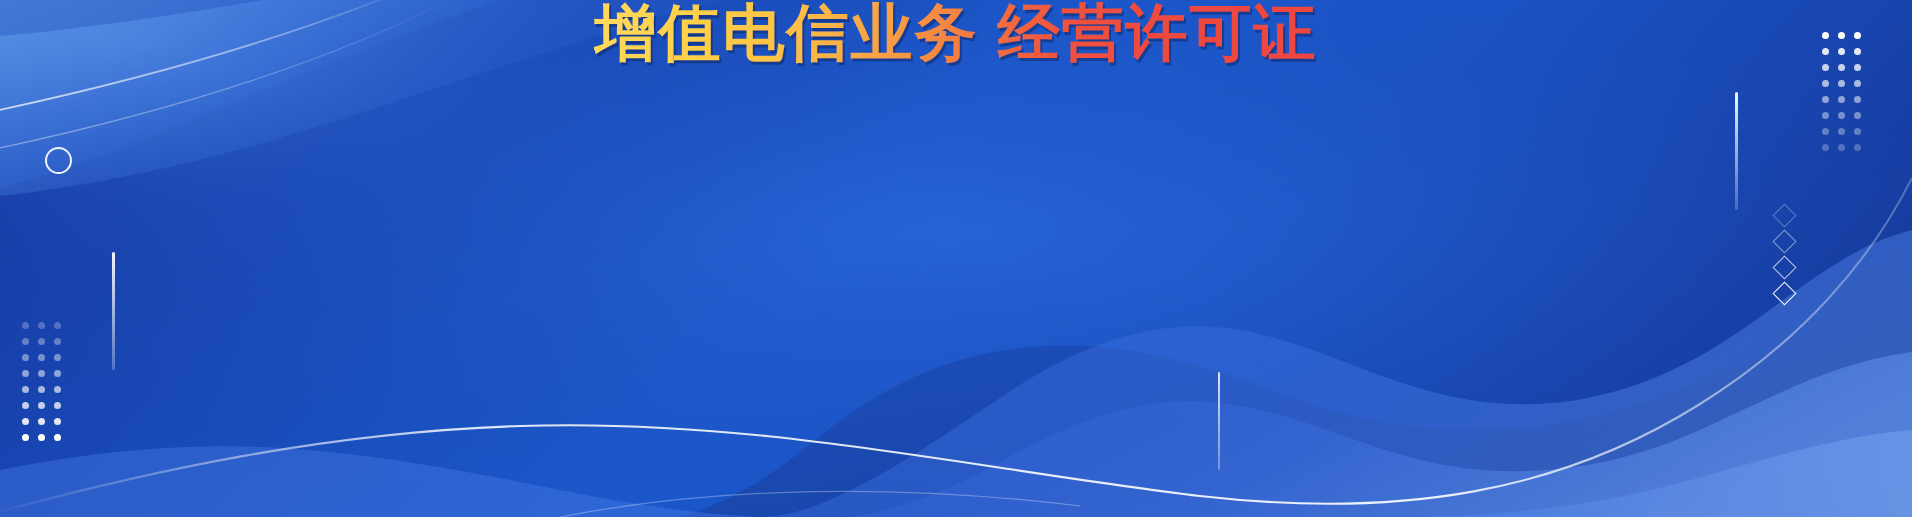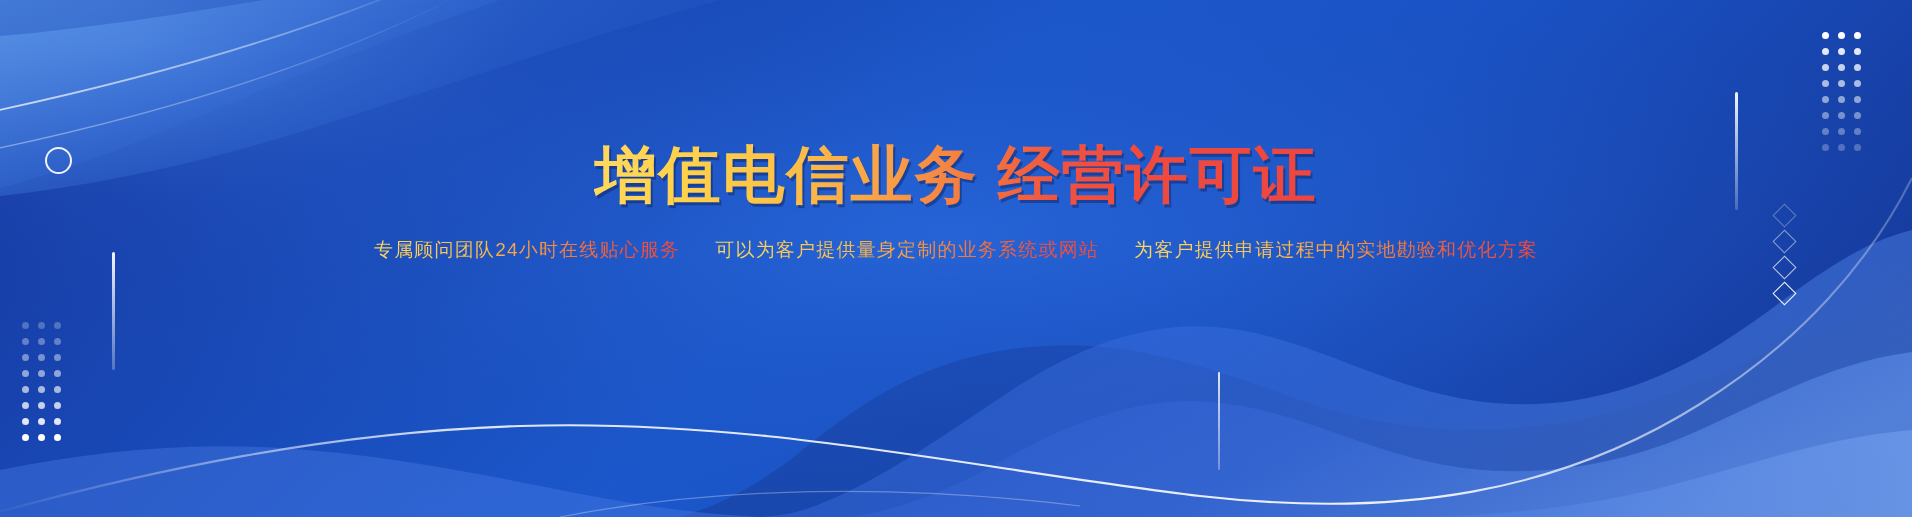--- a/index.html
+++ b/index.html
@@ -34,21 +34,20 @@
     height: 100%;
     z-index: 6;
     display: flex;
     flex-direction: column;
     align-items: center;
     justify-content: flex-start;
     pointer-events: none;
   }
 
   .title {
-    margin-top: 142px;
     font-size: 62px;
     line-height: 1.05;
     font-weight: 700;
     letter-spacing: 2px;
     white-space: nowrap;
     background: linear-gradient(100deg,
         #ffd95e 0%,
         #ffd049 14%,
         #fdc246 26%,
         #f8a247 40%,
@@ -310,22 +309,15 @@
 
   <div class="deco" id="ring"></div>
 
   <div class="deco vline" id="vline-left"></div>
   <div class="deco vline" id="vline-right"></div>
   <div class="deco vline" id="vline-mid"></div>
 
   <div class="content">
     <div class="title">增值电信业务 经营许可证</div>
 
-    <div class="subtitle">
-      <span class="seg">专属顾问团队24小时在线贴心服务</span>
-      <span class="gap"></span>
-      <span class="seg">可以为客户提供量身定制的业务系统或网站</span>
-      <span class="gap"></span>
-      <span class="seg">为客户提供申请过程中的实地勘验和优化方案</span>
-    </div>
   </div>
 
 </div>
 
 </body></html>

